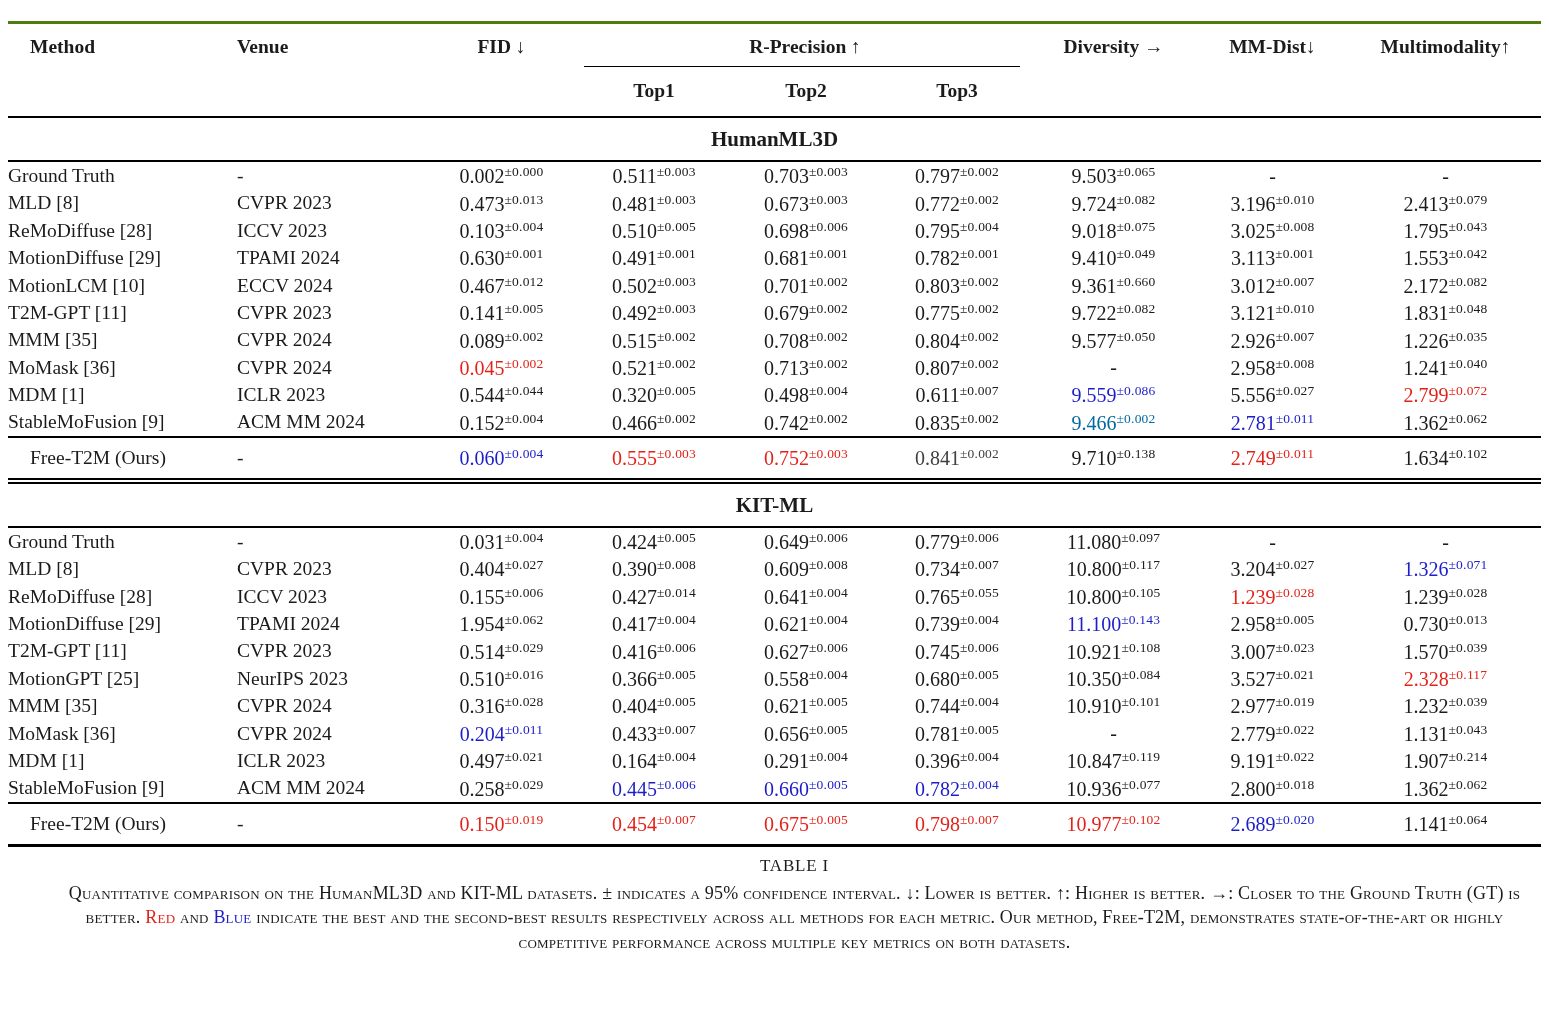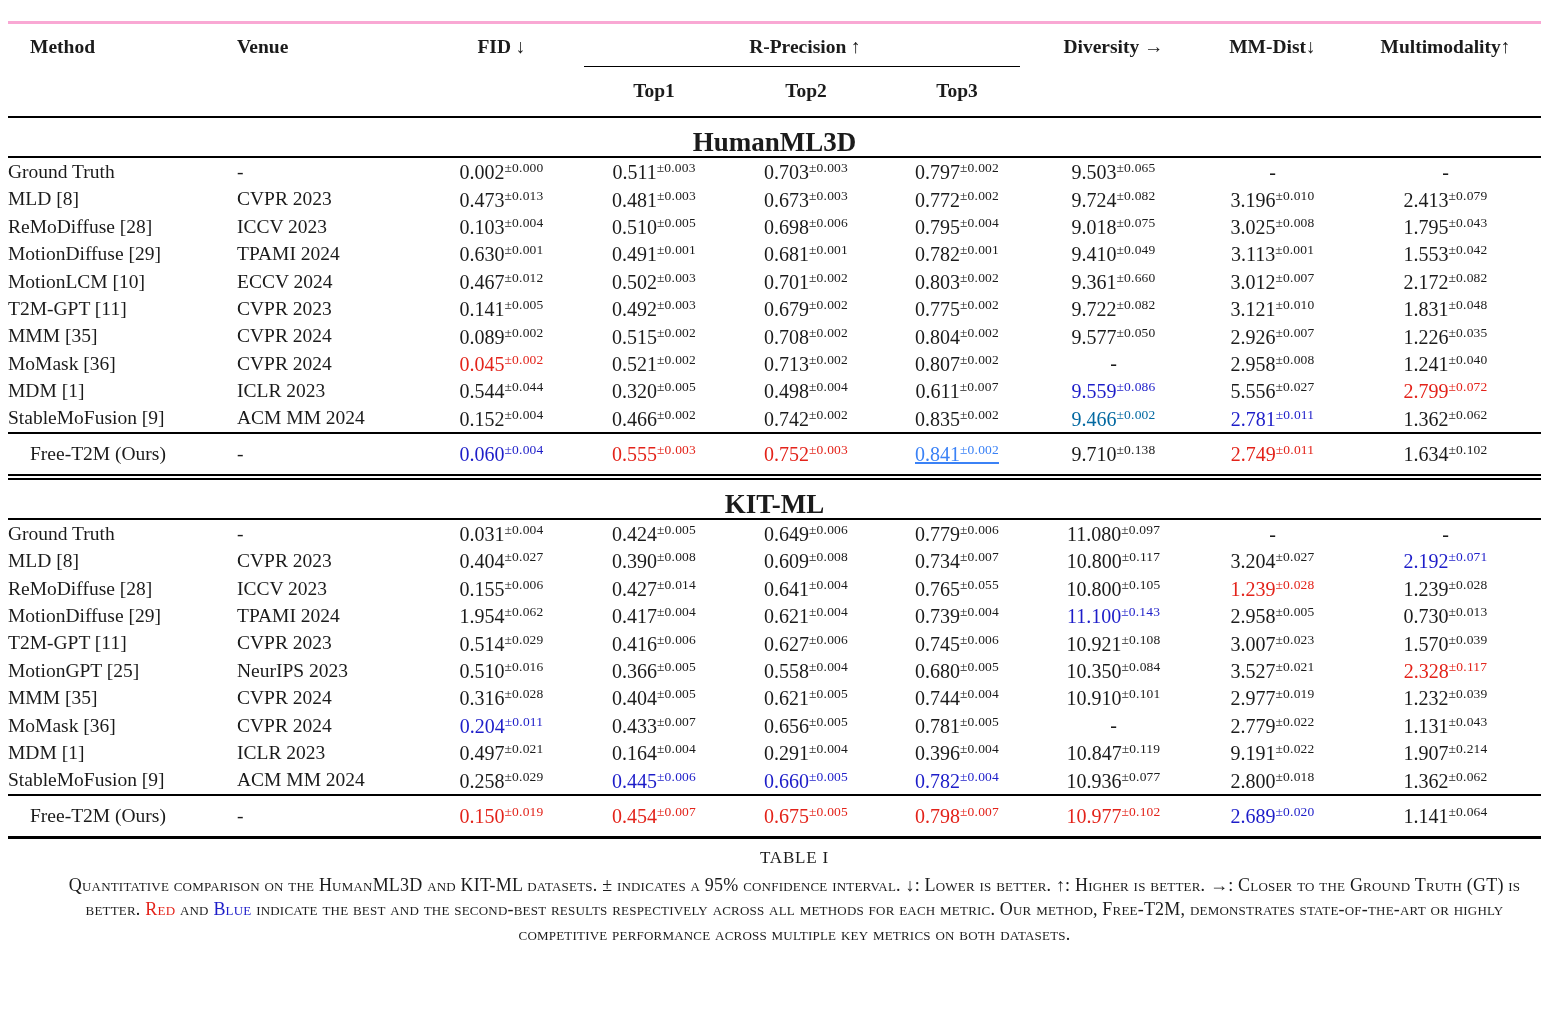--- a/index.html
+++ b/index.html
@@ -8,21 +8,21 @@
     font-family:"Liberation Serif","DejaVu Serif",serif;
     color:#1b1b1b;
     -webkit-font-smoothing:antialiased;
   }
   .sheet{width:1549px;}
   table.results{
     border-collapse:collapse;
     table-layout:fixed;
     width:1533px;
     margin:21px 8px 0 8px;
-    border-top:3px solid #f9a8d4;
+    border-top:3px solid #4d7c0f;
     border-bottom:3px solid #000;
   }
   col.c-method{width:229px}
   col.c-venue{width:188px}
   col.c-fid{width:153px}
   col.c-top1{width:152px}
   col.c-top2{width:152px}
   col.c-top3{width:150px}
   col.c-div{width:163px}
   col.c-mmd{width:155px}
@@ -45,22 +45,22 @@
     border-bottom:1.5px solid #000;
   }
 
   td{font-size:20px;line-height:1;}
   td.method,td.venue{font-size:19.5px;text-align:left;}
   td.method{padding-left:22px;}
   td.num{text-align:center;}
   .sup{font-size:13.5px;vertical-align:7px;letter-spacing:0.2px;}
 
   tr.section-title-row td{
-    text-align:center;font-weight:bold;font-size:27px;
-    padding:11px 0 0 0;
+    text-align:center;font-weight:bold;font-size:21px;
+    padding:11px 0 10px 0;
     border-bottom:2px solid #000;
   }
   tr.data-row td{height:27.4px;padding:0;}
   tr.ours-row td{padding:9px 0 10px 0;border-top:2px solid #000;}
   tr.ours-row td.method{padding-left:22px;}
   tr.ours-mid td{border-bottom:6px double #000;}
 
   .caption-block{margin-top:9px;text-align:center;margin-left:40px;}
   .table-number{
     font-size:17px;letter-spacing:0.8px;margin-bottom:5px;
@@ -216,21 +216,21 @@
           <td class="num" style="color: #0369a1;"><span class="val">9.466</span><span class="sup">±0.002</span></td>
           <td class="num" style="color: rgb(29, 29, 201);"><span class="val">2.781</span><span class="sup">±0.011</span></td>
           <td class="num"><span class="val">1.362</span><span class="sup">±0.062</span></td>
         </tr>
         <tr class="ours-row ours-mid">
           <td class="method">Free-T2M (Ours)</td>
           <td class="venue">-</td>
           <td class="num" style="color: rgb(29, 29, 201); margin-top: 31px;"><span class="val">0.060</span><span class="sup">±0.004</span></td>
           <td class="num" style="color: rgb(227, 35, 26);"><span class="val">0.555</span><span class="sup">±0.003</span></td>
           <td class="num" style="color: rgb(227, 35, 26);"><span class="val">0.752</span><span class="sup">±0.003</span></td>
-          <td class="num" style="color: #3b82f6; text-decoration: underline;"><span class="val">0.841</span><span class="sup">±0.002</span></td>
+          <td class="num" style="color: #404040;"><span class="val">0.841</span><span class="sup">±0.002</span></td>
           <td class="num"><span class="val">9.710</span><span class="sup">±0.138</span></td>
           <td class="num" style="color: rgb(227, 35, 26);"><span class="val">2.749</span><span class="sup">±0.011</span></td>
           <td class="num"><span class="val">1.634</span><span class="sup">±0.102</span></td>
         </tr>
         <tr class="section-title-row">
           <td colspan="9">KIT-ML</td>
         </tr>
         <tr class="data-row">
           <td class="method">Ground Truth</td>
           <td class="venue">-</td>
@@ -244,21 +244,21 @@
         </tr>
         <tr class="data-row">
           <td class="method">MLD [8]</td>
           <td class="venue">CVPR 2023</td>
           <td class="num"><span class="val">0.404</span><span class="sup">±0.027</span></td>
           <td class="num"><span class="val">0.390</span><span class="sup">±0.008</span></td>
           <td class="num"><span class="val">0.609</span><span class="sup">±0.008</span></td>
           <td class="num"><span class="val">0.734</span><span class="sup">±0.007</span></td>
           <td class="num"><span class="val">10.800</span><span class="sup">±0.117</span></td>
           <td class="num"><span class="val">3.204</span><span class="sup">±0.027</span></td>
-          <td class="num" style="color: rgb(29, 29, 201);"><span class="val">2.192</span><span class="sup">±0.071</span></td>
+          <td class="num" style="color: rgb(29, 29, 201);"><span class="val">1.326</span><span class="sup">±0.071</span></td>
         </tr>
         <tr class="data-row">
           <td class="method">ReMoDiffuse [28]</td>
           <td class="venue">ICCV 2023</td>
           <td class="num"><span class="val">0.155</span><span class="sup">±0.006</span></td>
           <td class="num"><span class="val">0.427</span><span class="sup">±0.014</span></td>
           <td class="num"><span class="val">0.641</span><span class="sup">±0.004</span></td>
           <td class="num"><span class="val">0.765</span><span class="sup">±0.055</span></td>
           <td class="num"><span class="val">10.800</span><span class="sup">±0.105</span></td>
           <td class="num" style="color: rgb(227, 35, 26);"><span class="val">1.239</span><span class="sup">±0.028</span></td>

